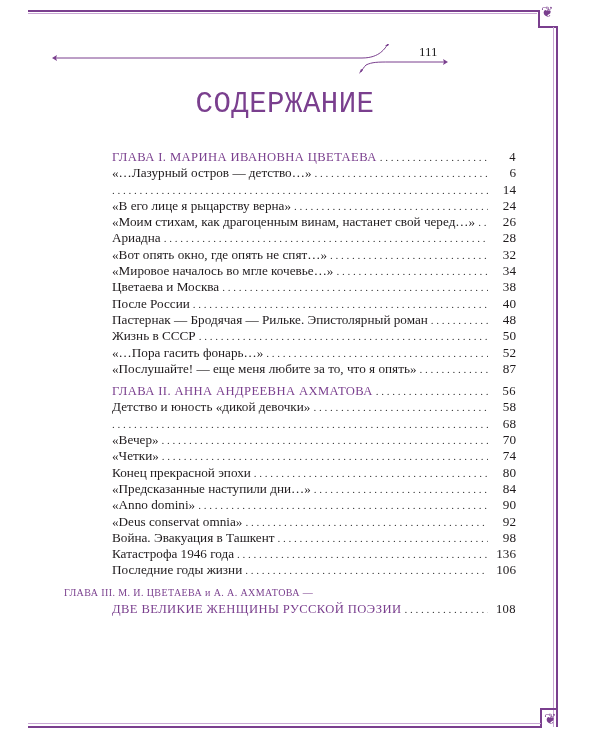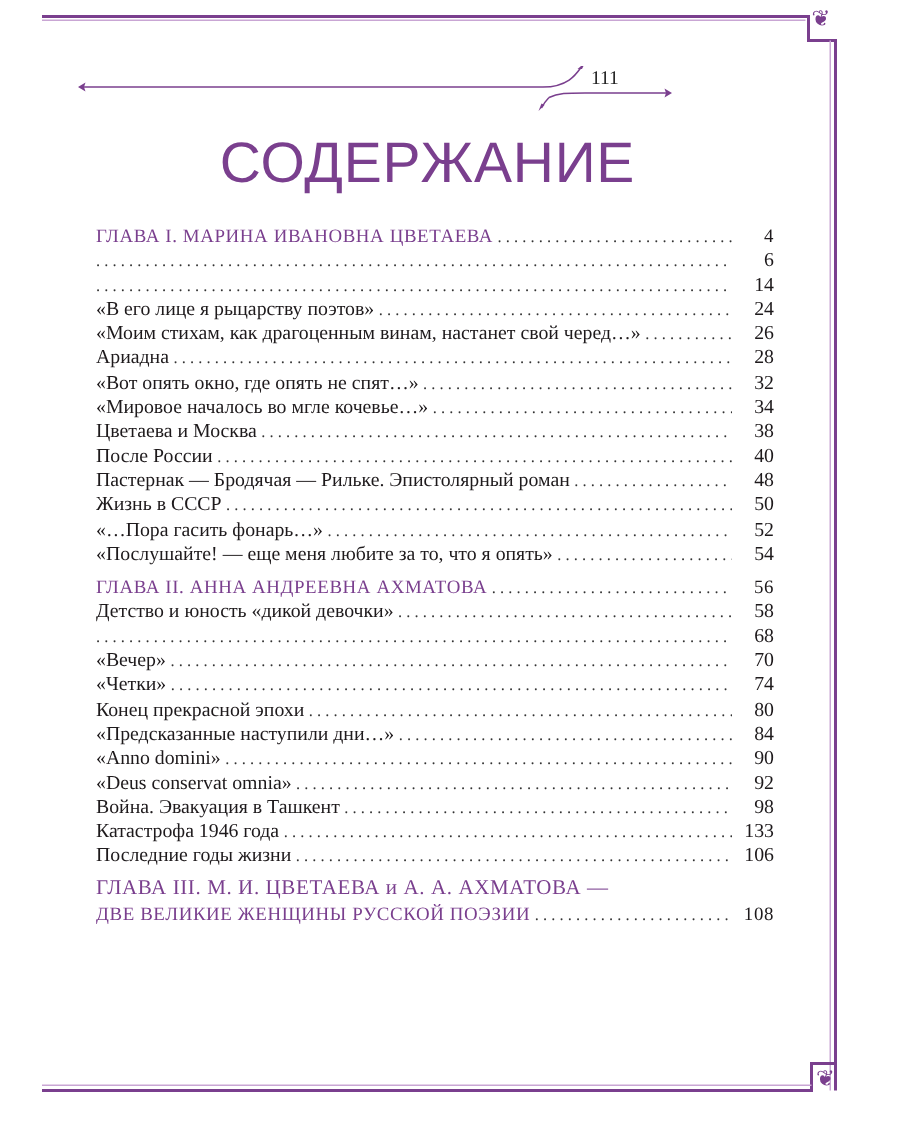--- a/index.html
+++ b/index.html
@@ -15,36 +15,36 @@
     .corner-br-v { position: absolute; left: 540px; top: 710px; width: 2px; height: 18px; background: #7a3f8e; }
     .corner-br-h { position: absolute; left: 540px; top: 708px; width: 18px; height: 2px; background: #7a3f8e; }
     .frame-bottom { position: absolute; left: 28px; top: 726px; width: 514px; height: 2px; background: #7a3f8e; }
     .frame-bottom-inner { position: absolute; left: 28px; top: 723px; width: 513px; height: 1px; background: #c9a6d4; }
     .ornament { position: absolute; color: #7a3f8e; font-size: 15px; line-height: 15px; font-family: "DejaVu Sans", sans-serif; }
     .orn-tr { left: 541px; top: 5px; }
     .orn-br { left: 544px; top: 712px; }
 
     
     .header-rule { position: absolute; left: 50px; top: 44px; width: 400px; height: 40px; }
-    .page-number { position: absolute; left: 394px; top: 44px; font-size: 13px; color: #222; }
-
-    
-    .page-title { position: absolute; left: 0; width: 570px; top: 88px; text-align: center; font-family: Liberation Sans, sans-serif; font-weight: 300; font-size: 38px; letter-spacing: 0.5px; color: #7a3f8e; }
+    .page-number { position: absolute; left: 419px; top: 44px; font-size: 13px; color: #222; }
+
+    
+    .page-title { position: absolute; left: 0; width: 570px; top: 88px; text-align: center; font-family: Liberation Mono, monospace; font-weight: 300; font-size: 29px; letter-spacing: 0.5px; color: #7a3f8e; }
 
     
     .toc { position: absolute; left: 64px; top: 149px; width: 452px; }
-    .toc-row { display: flex; align-items: baseline; height: 16.3px; font-size: 13.2px; line-height: 16.3px; white-space: nowrap; }
+    .toc-row { display: flex; align-items: baseline; height: 16.3px; font-size: 13.2px; line-height: 16.3px; white-space: nowrap; margin-left: 48px; }
     .toc-row .label { flex: 0 0 auto; padding-right: 3px; }
     .toc-row .leader { flex: 1 1 auto; overflow: hidden; color: #333; letter-spacing: 2.6px; font-size: 11px; }
     .toc-row .leader::before { content: ". . . . . . . . . . . . . . . . . . . . . . . . . . . . . . . . . . . . . . . . . . . . . . . . . . . . . . . . . . . . . . . . . . . . . . . . . . . . . . . . . . . . . . . . . . . . . ."; letter-spacing: 0; }
     .toc-row .page { flex: 0 0 28px; text-align: right; }
     .toc-row.chapter { color: #7a3f8e; font-size: 12.6px; letter-spacing: 0.4px; }
     .toc-row.chapter .page { color: #1e1a1c; }
     .chapter-gap { height: 6px; }
-    .chapter-two-line { color: #7a3f8e; font-size: 14px; letter-spacing: 0.4px; line-height: 16.3px; height: 16.3px; white-space: nowrap; }
+    .chapter-two-line { color: #7a3f8e; font-size: 10px; letter-spacing: 0.4px; line-height: 16.3px; height: 16.3px; white-space: nowrap; }
   </style>
 </head>
 <body>
 
 <div class="frame-top"></div>
 <div class="frame-top-inner"></div>
 <div class="corner-tr-v"></div>
 <div class="corner-tr-h"></div>
 <div class="frame-right"></div>
 <div class="frame-right-inner"></div>
@@ -74,29 +74,30 @@
 <div class="page-title">СОДЕРЖАНИЕ</div>
 
 <div class="toc">
 
   <div class="toc-row chapter">
     <span class="label">ГЛАВА I. МАРИНА ИВАНОВНА ЦВЕТАЕВА</span>
     <span class="leader"></span>
     <span class="page">4</span>
   </div>
   <div class="toc-row">
+      <span class="label">«…Лазурный остров — детство…»</span>
       <span class="leader"></span>
       <span class="page">6</span>
     </div>
   <div class="toc-row">
       <span class="leader"></span>
       <span class="page">14</span>
     </div>
   <div class="toc-row">
-      <span class="label">«В его лице я рыцарству поэтов»</span>
+      <span class="label">«В его лице я рыцарству верна»</span>
       <span class="leader"></span>
       <span class="page">24</span>
     </div>
   <div class="toc-row">
       <span class="label">«Моим стихам, как драгоценным винам, настанет свой черед…»</span>
       <span class="leader"></span>
       <span class="page">26</span>
     </div>
   <div class="toc-row">
       <span class="label">Ариадна</span>
@@ -134,21 +135,21 @@
       <span class="page">50</span>
     </div>
   <div class="toc-row">
       <span class="label">«…Пора гасить фонарь…»</span>
       <span class="leader"></span>
       <span class="page">52</span>
     </div>
   <div class="toc-row">
       <span class="label">«Послушайте! — еще меня любите за то, что я опять»</span>
       <span class="leader"></span>
-      <span class="page">54</span>
+      <span class="page">87</span>
     </div>
 
   <div class="chapter-gap"></div>
 
   <div class="toc-row chapter">
     <span class="label">ГЛАВА II. АННА АНДРЕЕВНА АХМАТОВА</span>
     <span class="leader"></span>
     <span class="page">56</span>
   </div>
   <div class="toc-row">
@@ -191,21 +192,21 @@
       <span class="page">92</span>
     </div>
   <div class="toc-row">
       <span class="label">Война. Эвакуация в Ташкент</span>
       <span class="leader"></span>
       <span class="page">98</span>
     </div>
   <div class="toc-row">
       <span class="label">Катастрофа 1946 года</span>
       <span class="leader"></span>
-      <span class="page">133</span>
+      <span class="page">136</span>
     </div>
   <div class="toc-row">
       <span class="label">Последние годы жизни</span>
       <span class="leader"></span>
       <span class="page">106</span>
     </div>
 
   <div class="chapter-gap"></div>
 
   <div class="chapter-two-line">ГЛАВА III. М. И. ЦВЕТАЕВА и А. А. АХМАТОВА —</div>

